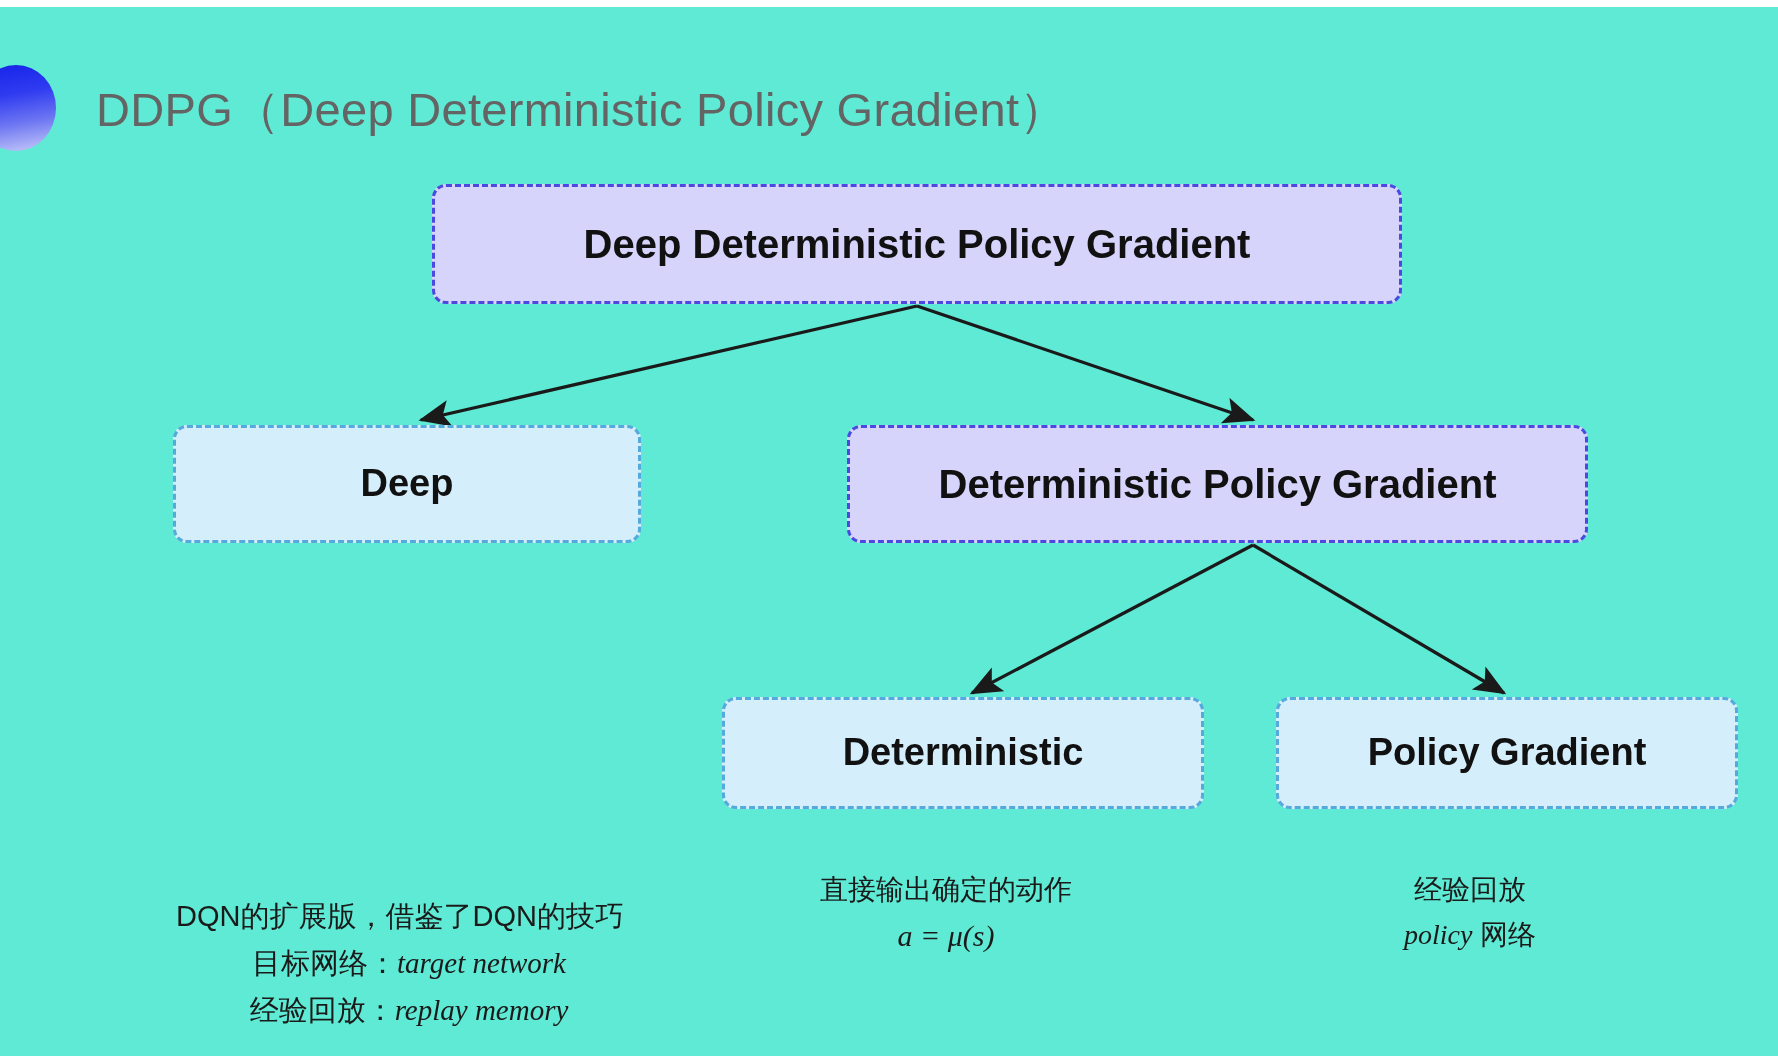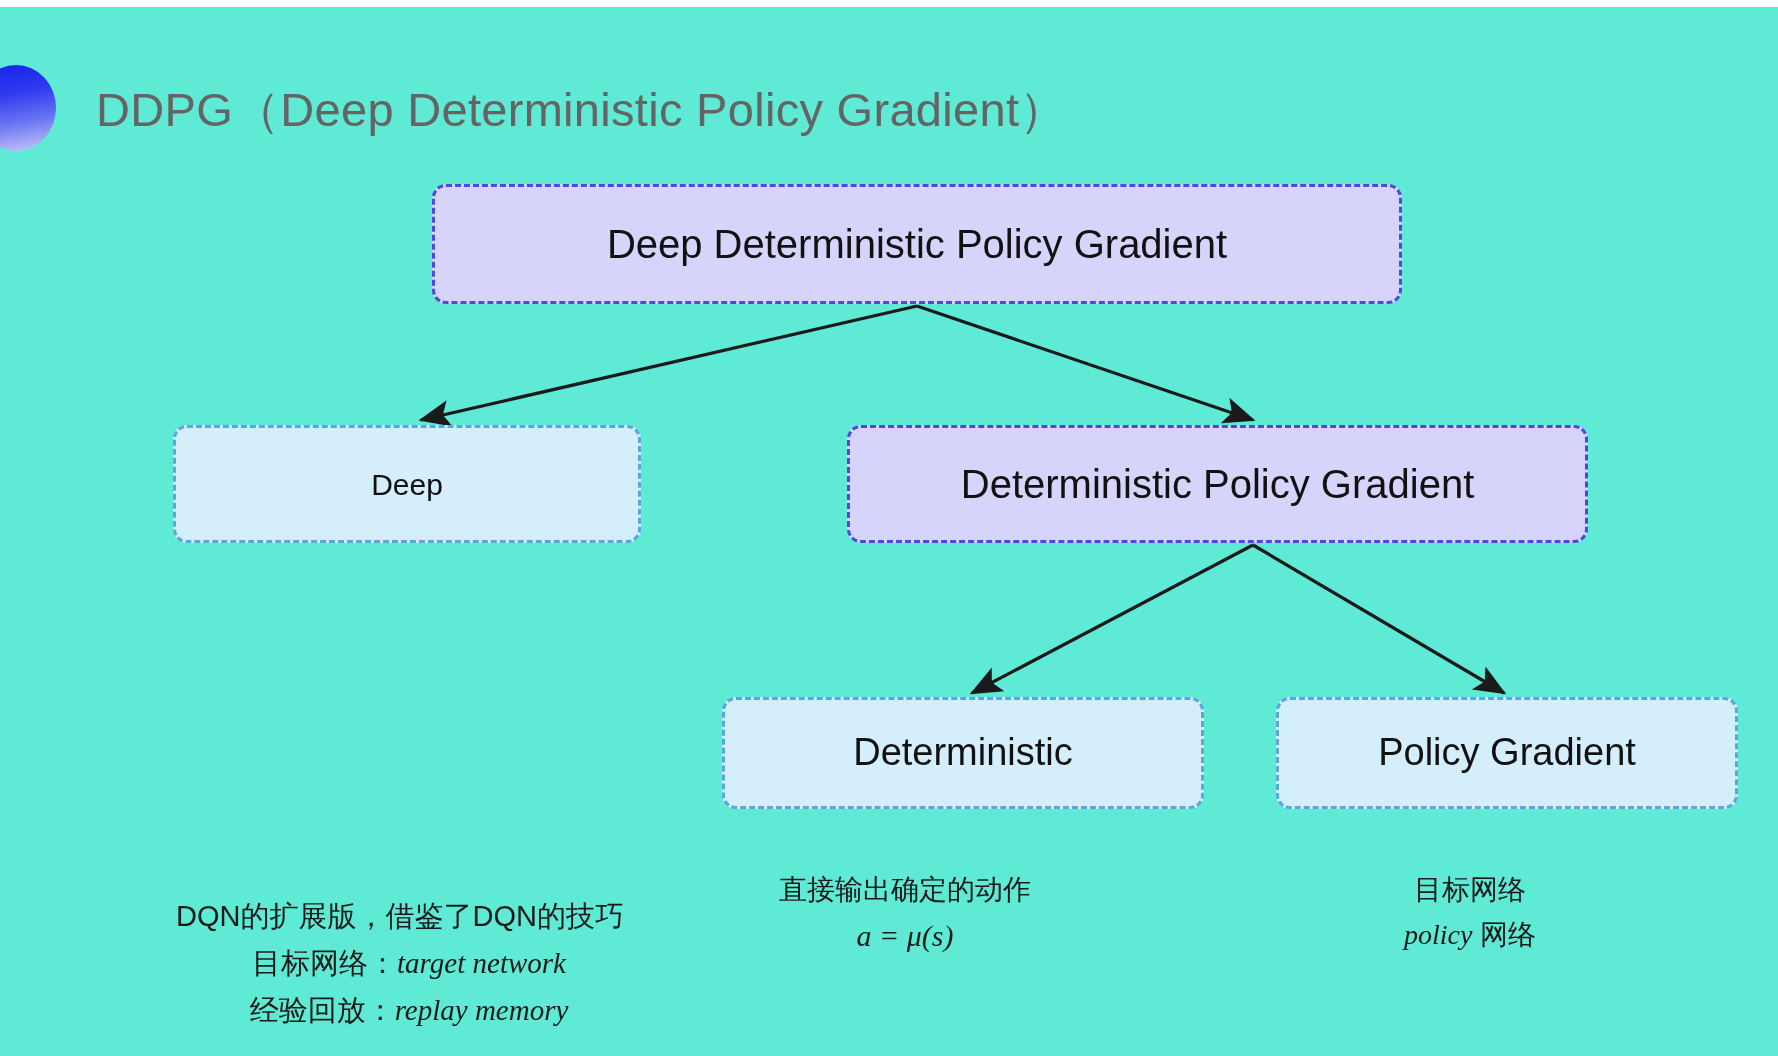--- a/index.html
+++ b/index.html
@@ -43,34 +43,34 @@
   
   .node {
     position: absolute;
     box-sizing: border-box;
     border-radius: 14px;
     display: flex;
     align-items: center;
     justify-content: center;
     text-align: center;
     color: #111111;
-    font-weight: 400;
+    font-weight: 700;
     line-height: 1.1;
   }
   .node.purple {
     background: #d6d4fb;
     border: 3px dashed #4b4ae0;
   }
   .node.blue {
     background: #d4eefb;
     border: 3px dashed #56a9dd;
   }
 
   #node-root      { left: 432px; top: 177px;  width: 970px; height: 120px; font-size: 40px; }
-  #node-deep      { left: 173px; top: 418px;  width: 468px; height: 118px; font-size: 30px; }
+  #node-deep      { left: 173px; top: 418px;  width: 468px; height: 118px; font-size: 38px; }
   #node-dpg       { left: 847px; top: 418px;  width: 741px; height: 118px; font-size: 40px; }
   #node-det       { left: 722px; top: 690px;  width: 482px; height: 112px; font-size: 38px; }
   #node-pg        { left: 1276px; top: 690px; width: 462px; height: 112px; font-size: 38px; }
 
   
   #arrows {
     position: absolute;
     left: 0; top: 0;
     width: 1778px;
     height: 1056px;
@@ -94,21 +94,21 @@
   #ann-left {
     left: 120px;
     top: 886px;
     width: 560px;
     font-size: 29px;
   }
   #ann-left .ann-line { text-align: center; }
   #ann-left .indent { padding-left: 18px; }
 
   #ann-mid {
-    left: 735px;
+    left: 776px;
     top: 860px;
     width: 340px;
     font-size: 28px;
   }
   #ann-right {
     left: 1320px;
     top: 860px;
     width: 300px;
     font-size: 28px;
   }
@@ -157,17 +157,17 @@
     <span class="ann-line indent"><span>目标网络：</span><span class="ital">target network</span></span>
     <span class="ann-line indent"><span>经验回放：</span><span class="ital">replay memory</span></span>
   </div>
 
   <div class="annotation" id="ann-mid">
     <span class="ann-line">直接输出确定的动作</span>
     <span class="ann-line formula">a = μ(s)</span>
   </div>
 
   <div class="annotation" id="ann-right">
-    <span class="ann-line">目标网络</span>
+    <span class="ann-line">经验回放</span>
     <span class="ann-line"><span class="ital">policy</span><span> 网络</span></span>
   </div>
 
 </div>
 
 </body></html>

